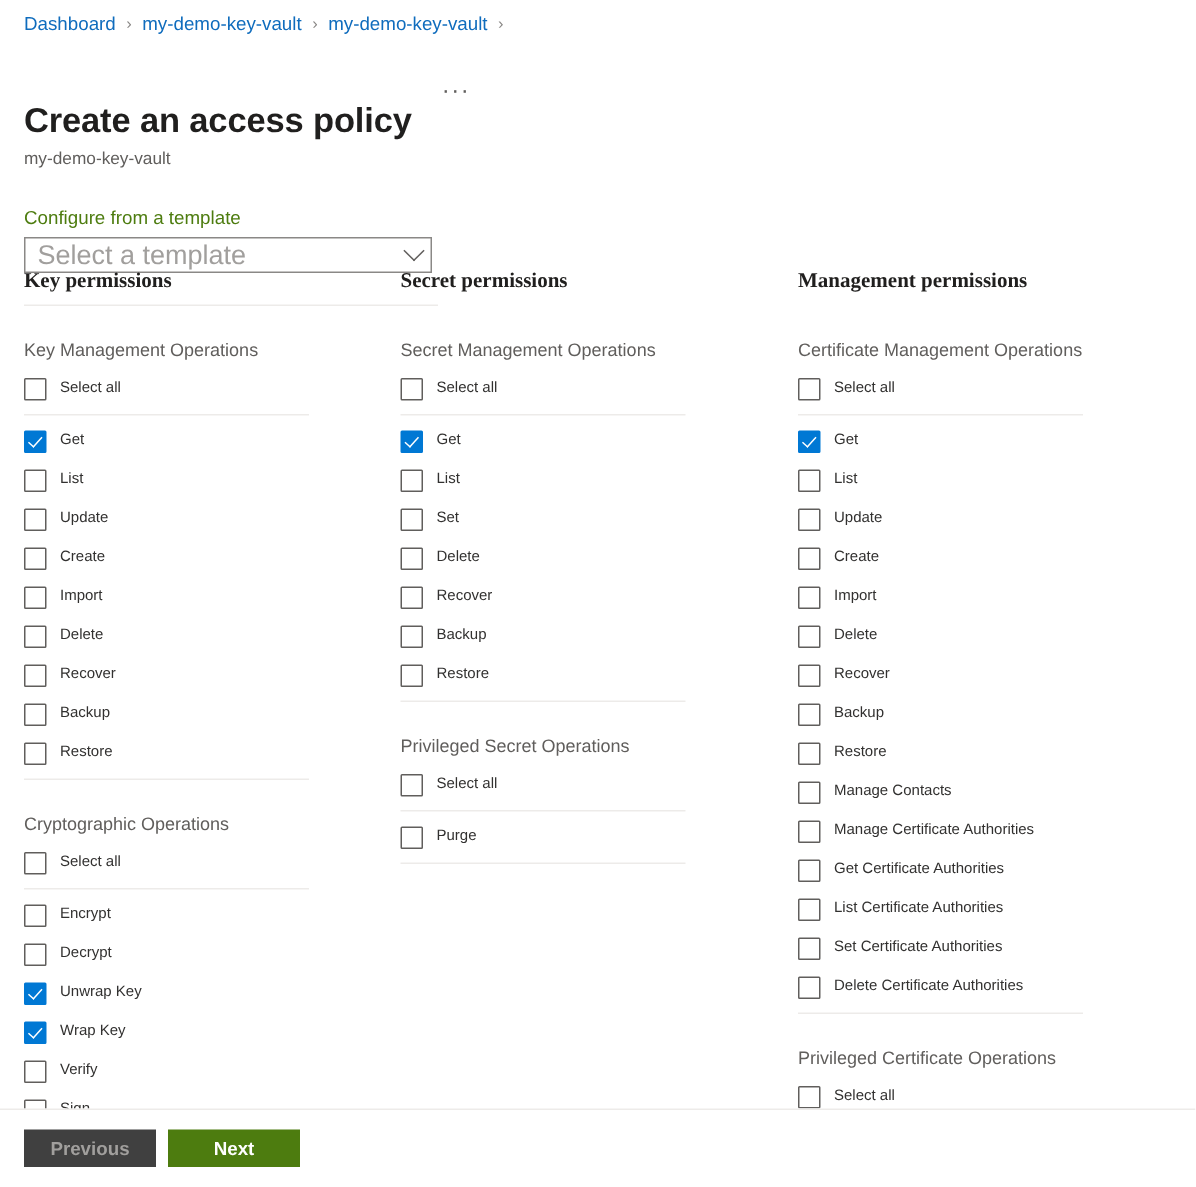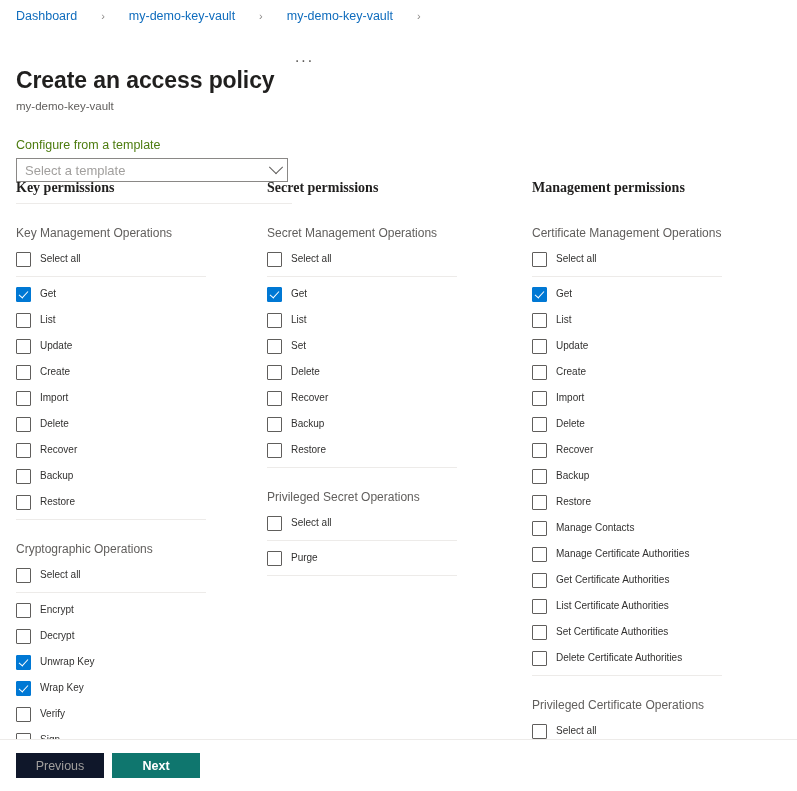--- a/index.html
+++ b/index.html
@@ -17,21 +17,21 @@
   }
 
   
   .breadcrumb {
     padding: 8px 0 0 16px;
     font-size: 12.5px;
     line-height: 16px;
     white-space: nowrap;
     display: flex;
     align-items: flex-end;
-    gap: 24px;
+    gap: 7px;
   }
   .crumb {
     color: #0f6cbd;
     cursor: pointer;
   }
   .crumb-sep {
     color: #8a8886;
     font-size: 11px;
   }
 
@@ -79,21 +79,21 @@
     width: 272px;
     height: 24px;
     border: 1px solid #8a8886;
     background: #fff;
     display: flex;
     align-items: center;
     justify-content: space-between;
     padding: 0 6px 0 8px;
     box-sizing: border-box;
     cursor: pointer;
-    font-size: 13px;
+    font-size: 18px;
   }
   .select-placeholder { color: #a19f9d; }
   .chev {
     width: 9px; height: 9px;
     border-right: 1.2px solid #605e5c;
     border-bottom: 1.2px solid #605e5c;
     transform: rotate(45deg) translate(-2px,-2px);
   }
 
   
@@ -199,26 +199,27 @@
     height: 25px;
     min-width: 88px;
     font-size: 12.5px;
     font-family: "Liberation Sans", sans-serif;
     border: none;
     cursor: pointer;
     padding: 0 14px;
     box-sizing: border-box;
   }
   .btn-secondary {
-    background: #0f172a;
+    background: #404040;
     color: #a19f9d;
     cursor: default;
+    font-weight: bold;
   }
   .btn-primary {
-    background: #0f766e;
+    background: #4d7c0f;
     color: #ffffff;
     font-weight: 600;
   }
 </style>
 </head>
 <body>
 
 <div class="breadcrumb">
     <span class="crumb">Dashboard</span>
     <span class="crumb-sep">›</span>

